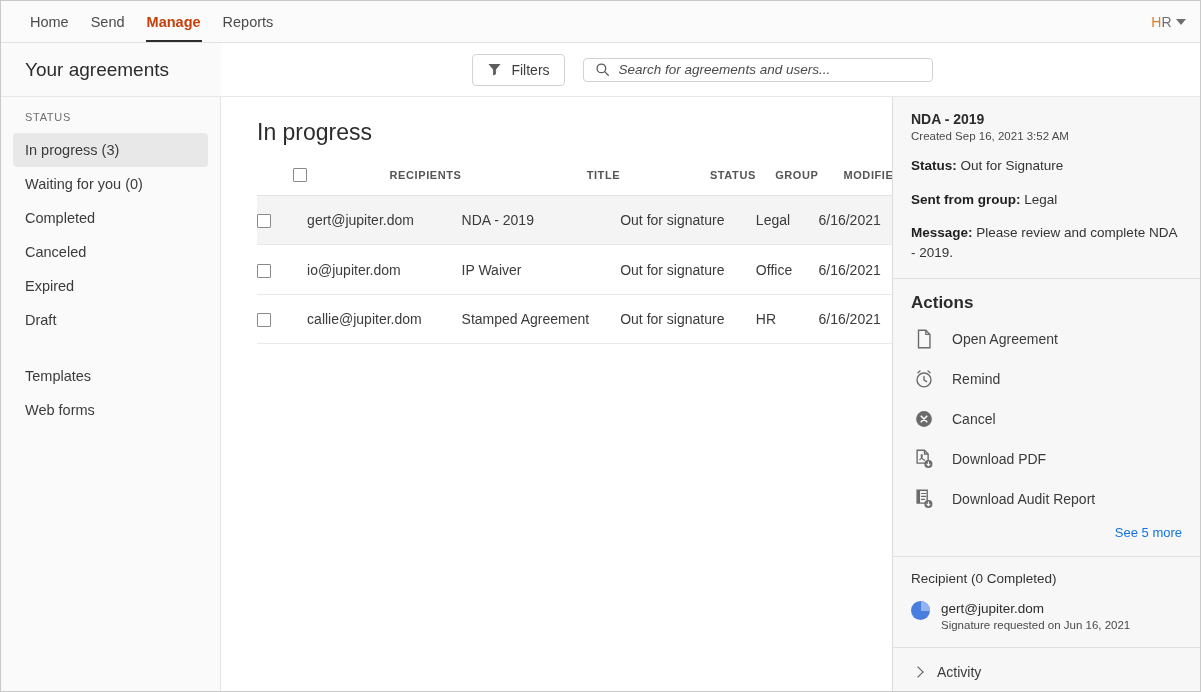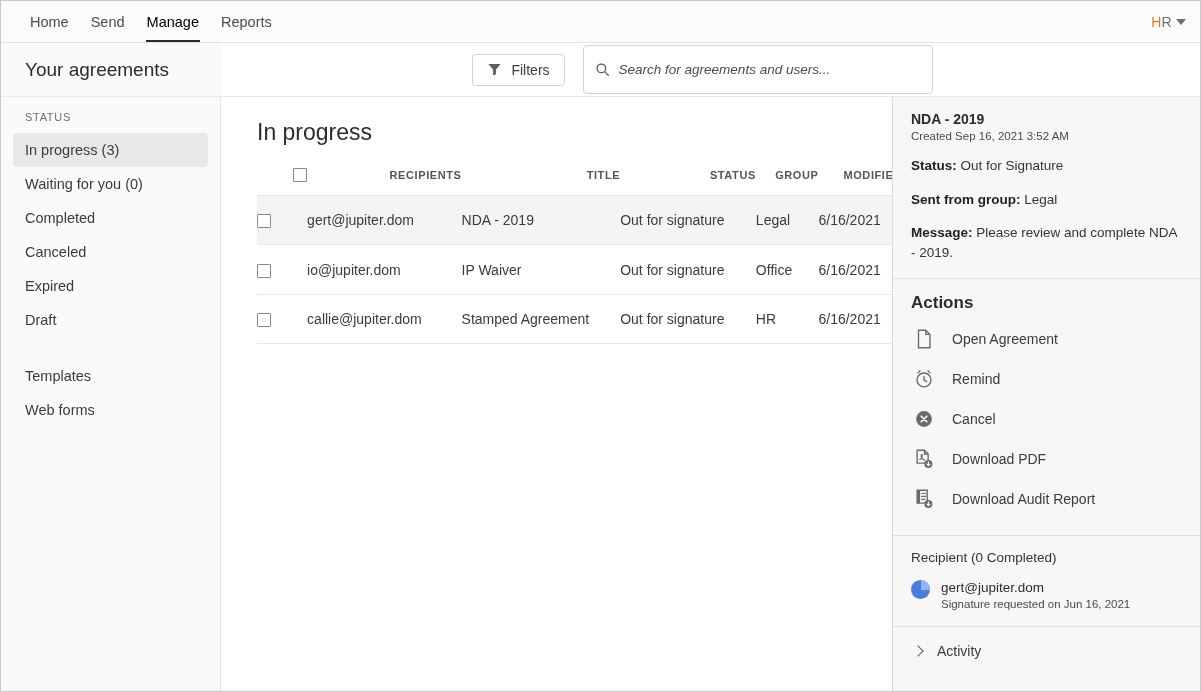--- a/index.html
+++ b/index.html
@@ -30,21 +30,21 @@
   }
   .nav-items { display: flex; align-items: stretch; padding-left: 18px; }
   .nav-item {
     display: flex; align-items: center;
     padding: 0 11px;
     font-size: 14.5px;
     color: #4b4b4b;
     cursor: pointer;
     position: relative;
   }
-  .nav-item.active { color: #000000; font-weight: 400; }
+  .nav-item.active { color: #c2410c; font-weight: 700; }
   .nav-item.active::after {
     content: "";
     position: absolute;
     left: 10px; right: 10px; bottom: 0;
     height: 2.5px;
     background: #2c2c2c;
   }
   .nav-right {
     margin-left: auto;
     display: flex; align-items: center;
@@ -96,21 +96,21 @@
     padding: 0 14px;
     border: 1px solid #d3d3d3;
     border-radius: 4px;
     background: #fff;
     font-size: 14px;
     color: #3c3c3c;
     cursor: pointer;
   }
   .search-box {
     display: flex; align-items: center; gap: 9px;
-    width: 350px; height: 49px;
+    width: 350px; height: 24px;
     padding: 0 11px;
     border: 1px solid #d3d3d3;
     border-radius: 4px;
     background: #fff;
     cursor: text;
   }
   .search-box input {
     border: 0; outline: 0;
     flex: 1;
     font-family: "Liberation Sans", sans-serif;
@@ -417,20 +417,21 @@
           <svg class="action-icon" viewBox="0 0 24 24">
             <path d="M4.5 2.5h11v14h-11z" fill="none" stroke="#6b6b6b" stroke-width="1.5"></path>
             <path d="M4.5 2.5h3.2v14H4.5z" fill="#6b6b6b"></path>
             <path d="M9.3 6h4.6M9.3 9.2h4.6M9.3 12.4h3.4" stroke="#6b6b6b" stroke-width="1.3" stroke-linecap="round"></path>
             <circle cx="16.8" cy="17.4" r="4.4" fill="#6b6b6b"></circle>
             <path d="M16.8 15v4.2M15.1 17.6l1.7 1.7 1.7-1.7" stroke="#f7f7f7" stroke-width="1.2" fill="none" stroke-linecap="round"></path>
           </svg>
           <span>Download Audit Report</span>
         </div>
 
+        <div class="see-more">See 5 more</div>
       </div>
 
       <div class="rp-section rp-divider">
         <div class="rp-recip-title">Recipient (0 Completed)</div>
         <div class="recip-row">
           <span class="avatar"></span>
           <span>
             <span class="recip-email">gert@jupiter.dom</span>
             <div class="recip-sub">Signature requested on Jun 16, 2021</div>
           </span>

